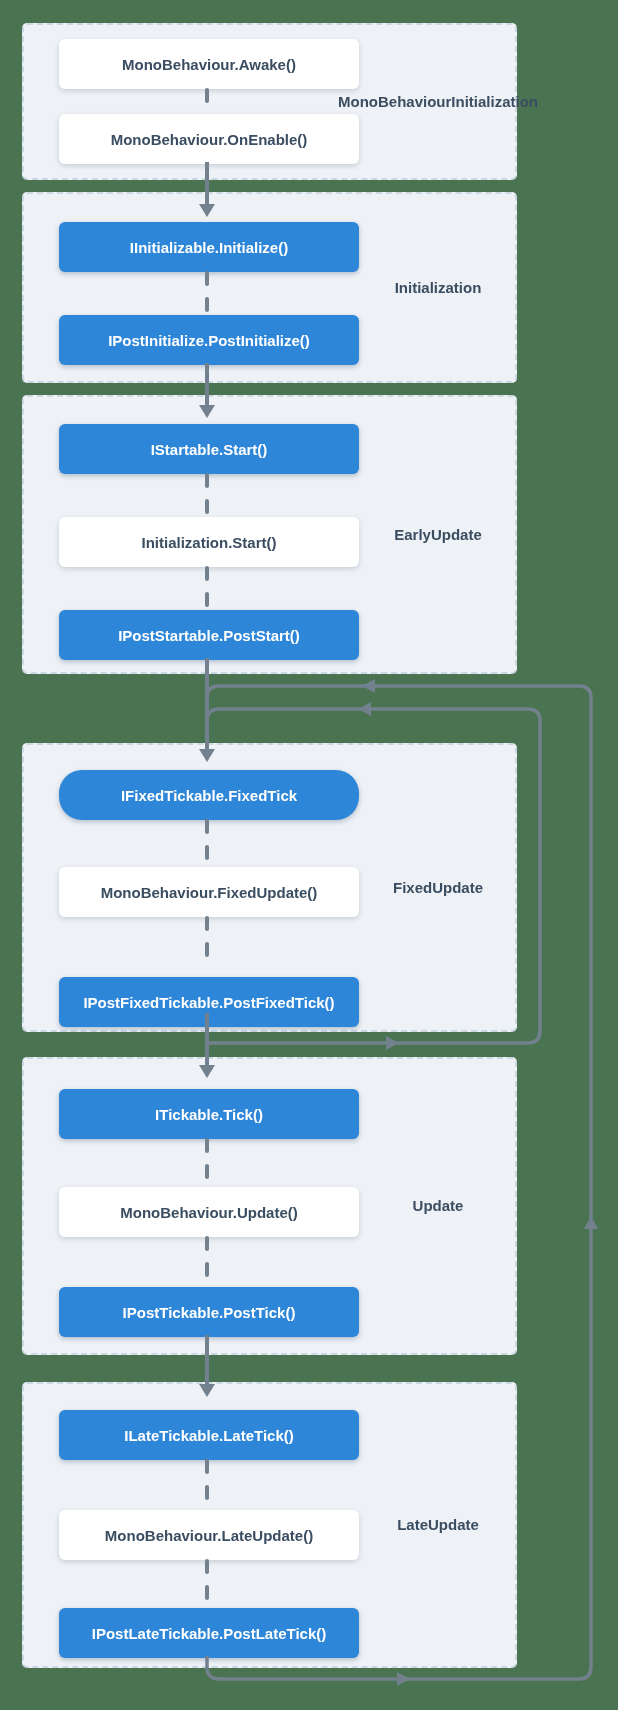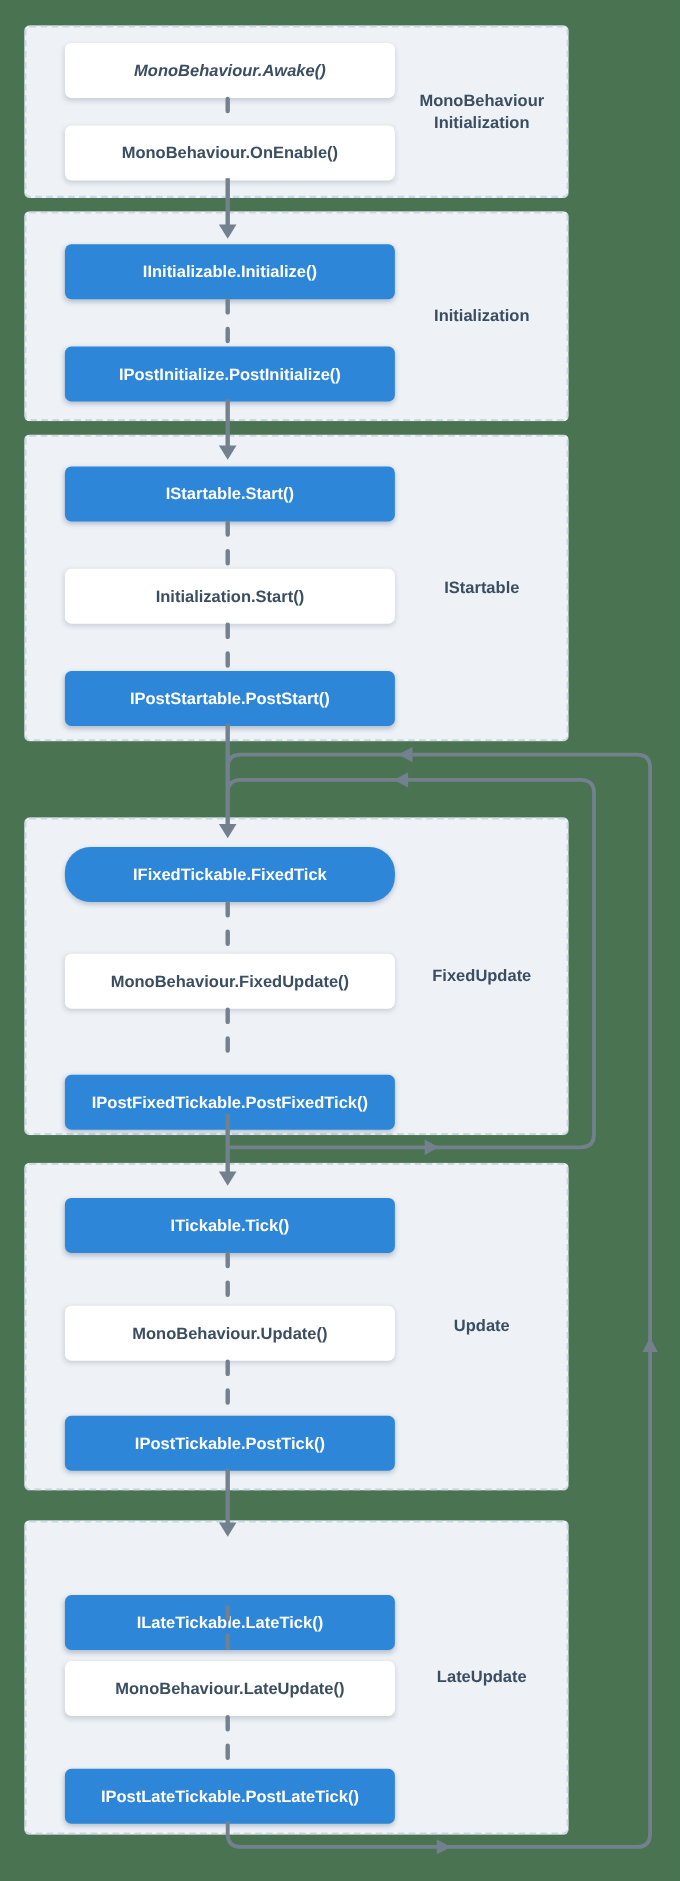--- a/index.html
+++ b/index.html
@@ -35,41 +35,41 @@
   .node.blue{
     background:var(--accent-blue);color:var(--text-light);
     box-shadow:0 2px 5px rgba(26,58,92,.28);
   }
   .node.white{
     background:var(--node-white);color:var(--text-dark);
     box-shadow:0 2px 5px rgba(70,90,110,.22);
   }
   .section-label{
     position:absolute;left:335px;width:158px;top:0;height:100%;
-    display:flex;flex-direction:column;align-items:center;justify-content:center;
+    display:flex;flex-direction:row;align-items:center;justify-content:center;
     color:var(--text-dark);font-size:15px;font-weight:700;
     text-align:center;line-height:20px;
   }
   svg.overlay{
     position:absolute;left:0;top:0;width:618px;height:1710px;
     pointer-events:none;
   }
   .flow{stroke:var(--line-gray);stroke-width:4;fill:none;}
   .loop{stroke:var(--line-gray);stroke-width:3.5;fill:none;}
   .dashc{stroke:var(--line-gray);stroke-width:4;fill:none;
     stroke-dasharray:11 15;stroke-linecap:round;}
   .ahead{fill:var(--line-gray);stroke:none;}
 </style>
 </head>
 <body>
 
 <div class="canvas">
 
   <div class="section" style="top:23px;height:157px;">
-    <div class="node white" style="top:14px;font-style:italic;">
+    <div class="node white" style="top:14px;">
       <span>MonoBehaviour.Awake()</span>
     </div>
     <div class="node white" style="top:89px;">
       <span>MonoBehaviour.OnEnable()</span>
     </div>
     <div class="section-label">
       <span>MonoBehaviour</span>
       <span>Initialization</span>
     </div>
   </div>
@@ -90,21 +90,21 @@
     <div class="node blue" style="top:27px;">
       <span>IStartable.Start()</span>
     </div>
     <div class="node white" style="top:120px;">
       <span>Initialization.Start()</span>
     </div>
     <div class="node blue" style="top:213px;">
       <span>IPostStartable.PostStart()</span>
     </div>
     <div class="section-label">
-      <span>IStartable</span>
+      <span>EarlyUpdate</span>
     </div>
   </div>
 
   <div class="section" style="top:743px;height:289px;">
     <div class="node blue" style="top:25px;border-radius:23px;">
       <span>IFixedTickable.FixedTick</span>
     </div>
     <div class="node white" style="top:122px;">
       <span>MonoBehaviour.FixedUpdate()</span>
     </div>
@@ -125,21 +125,21 @@
     </div>
     <div class="node blue" style="top:228px;">
       <span>IPostTickable.PostTick()</span>
     </div>
     <div class="section-label">
       <span>Update</span>
     </div>
   </div>
 
   <div class="section" style="top:1382px;height:286px;">
-    <div class="node blue" style="top:26px;margin-top:40px;">
+    <div class="node blue" style="top:26px;">
       <span>ILateTickable.LateTick()</span>
     </div>
     <div class="node white" style="top:126px;">
       <span>MonoBehaviour.LateUpdate()</span>
     </div>
     <div class="node blue" style="top:224px;">
       <span>IPostLateTickable.PostLateTick()</span>
     </div>
     <div class="section-label">
       <span>LateUpdate</span>

